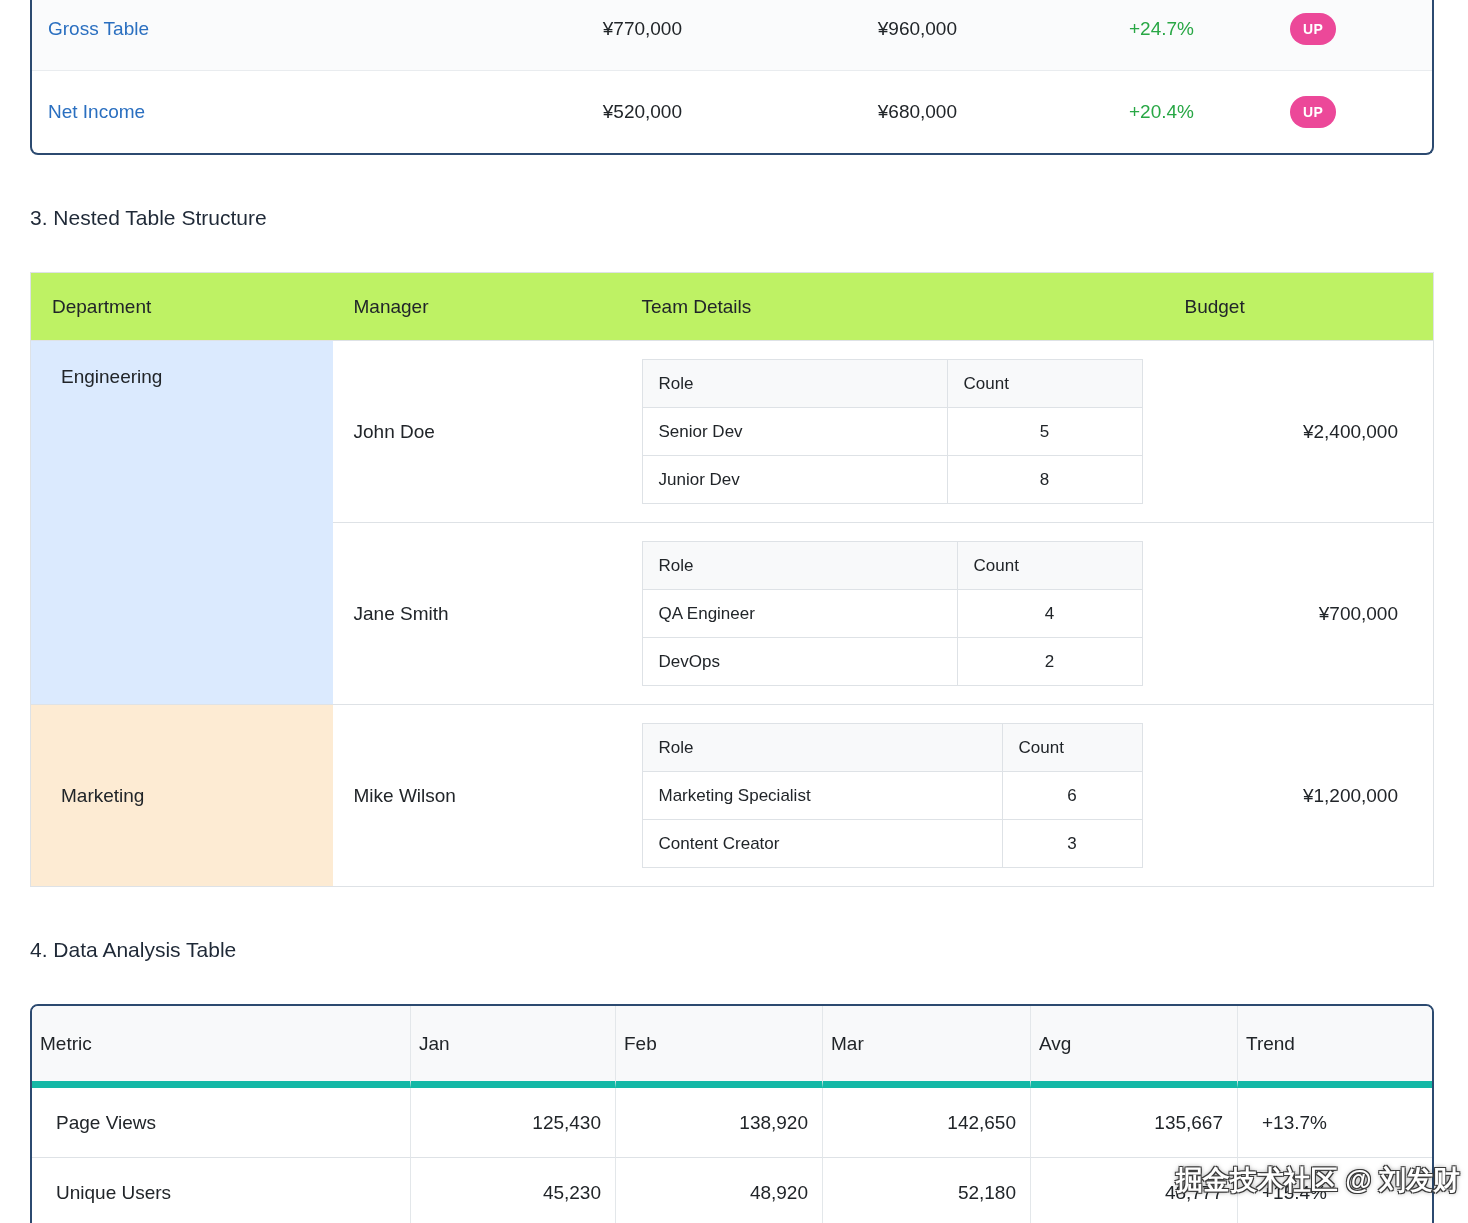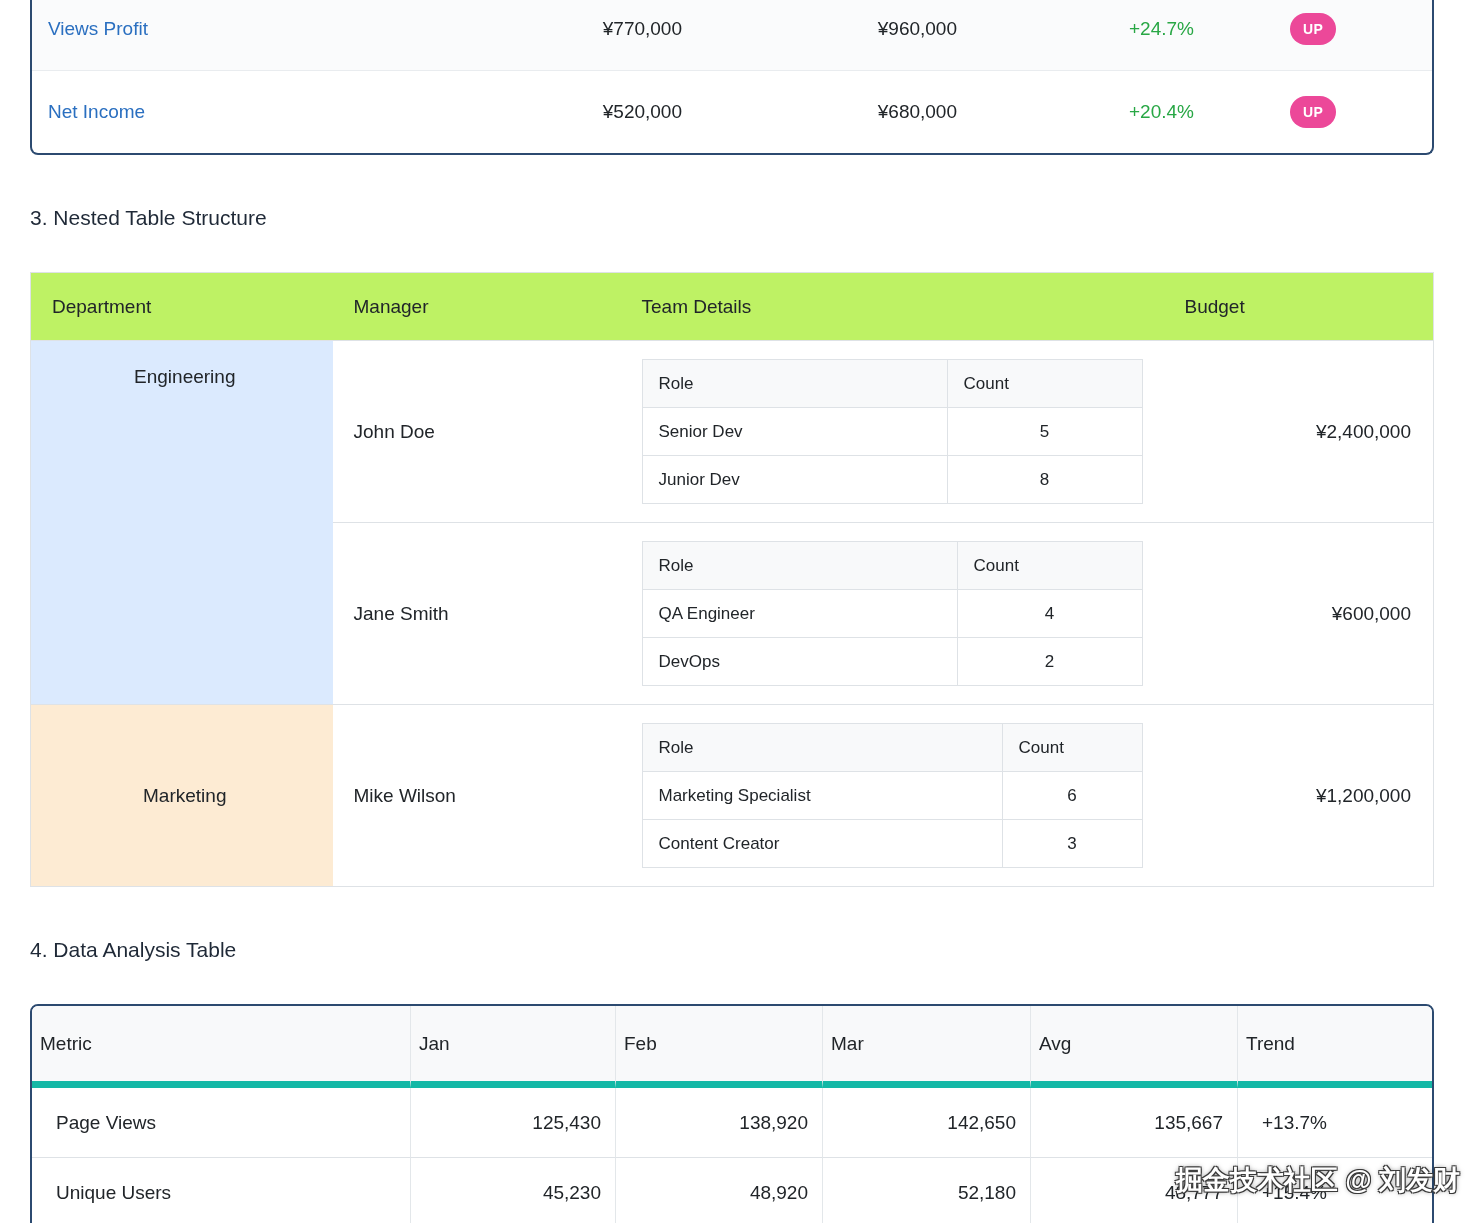--- a/index.html
+++ b/index.html
@@ -39,27 +39,27 @@
   }
 
   
   table.nested { width: 100%; border-collapse: collapse; border: 1px solid #dee2e6; }
   .nested th {
     background: #bef264; text-align: left; font-weight: 400;
     font-size: 19px; color: #212529; padding: 24px 21px; line-height: 1;
     border-bottom: 1px solid #dee2e6;
   }
   .nested td { border-bottom: 1px solid #dee2e6; font-size: 19px; line-height: 1; vertical-align: middle; }
-  .nested td.dept { padding-left: 7px; text-align: center; }
+  .nested td.dept { padding-left: 30px; }
   .nested td.dept.eng { background: #dbeafe; }
   .nested td.dept.mkt { background: #fdebd3; }
   .nested td.dept.span2 { vertical-align: top; padding-top: 26px; }
   .nested td.mgr { padding-left: 21px; }
   .nested td.team { padding: 18px 21px; }
-  .nested td.budget { text-align: right; padding-right: 22px; }
+  .nested td.budget { text-align: right; padding-right: 35px; }
 
   table.inner { width: 100%; border-collapse: collapse; border: 1px solid #dee2e6; background: #fff; }
   .inner th {
     background: #f8f9fa; text-align: left; font-weight: 400;
     font-size: 17px; padding: 15px 16px; line-height: 1; border: 1px solid #dee2e6;
   }
   .inner td { font-size: 17px; padding: 15px 16px; line-height: 1; border: 1px solid #dee2e6; }
   .inner td.cnt { text-align: center; }
   .inner.t1 .count-col { width: 39%; }
   .inner.t2 .count-col { width: 37%; }
@@ -100,21 +100,21 @@
       <colgroup>
         <col style="width:428px">
           <col style="width:222px">
           <col style="width:275px">
         <col style="width:237px">
           <col>
       </colgroup>
       <tbody>
         <tr class="striped">
           <td class="lbl">
-            <a class="row-link">Views Profit</a>
+            <a class="row-link">Gross Table</a>
           </td>
           <td class="num">¥770,000</td>
           <td class="num">¥960,000</td>
           <td class="chg">+24.7%</td>
           <td class="bcell">
             <span class="badge-up">UP</span>
           </td>
         </tr>
         <tr>
           <td class="lbl">
@@ -193,21 +193,21 @@
               <td>QA Engineer</td>
               <td class="cnt">4</td>
             </tr>
             <tr>
               <td>DevOps</td>
               <td class="cnt">2</td>
             </tr>
           </tbody>
             </table>
         </td>
-        <td class="budget">¥600,000</td>
+        <td class="budget">¥700,000</td>
       </tr>
       <tr>
         <td class="dept mkt">Marketing</td>
         <td class="mgr">Mike Wilson</td>
         <td class="team">
           <table class="inner t3">
             <colgroup>
                 <col class="role-col">
                 <col class="count-col">
               </colgroup>

